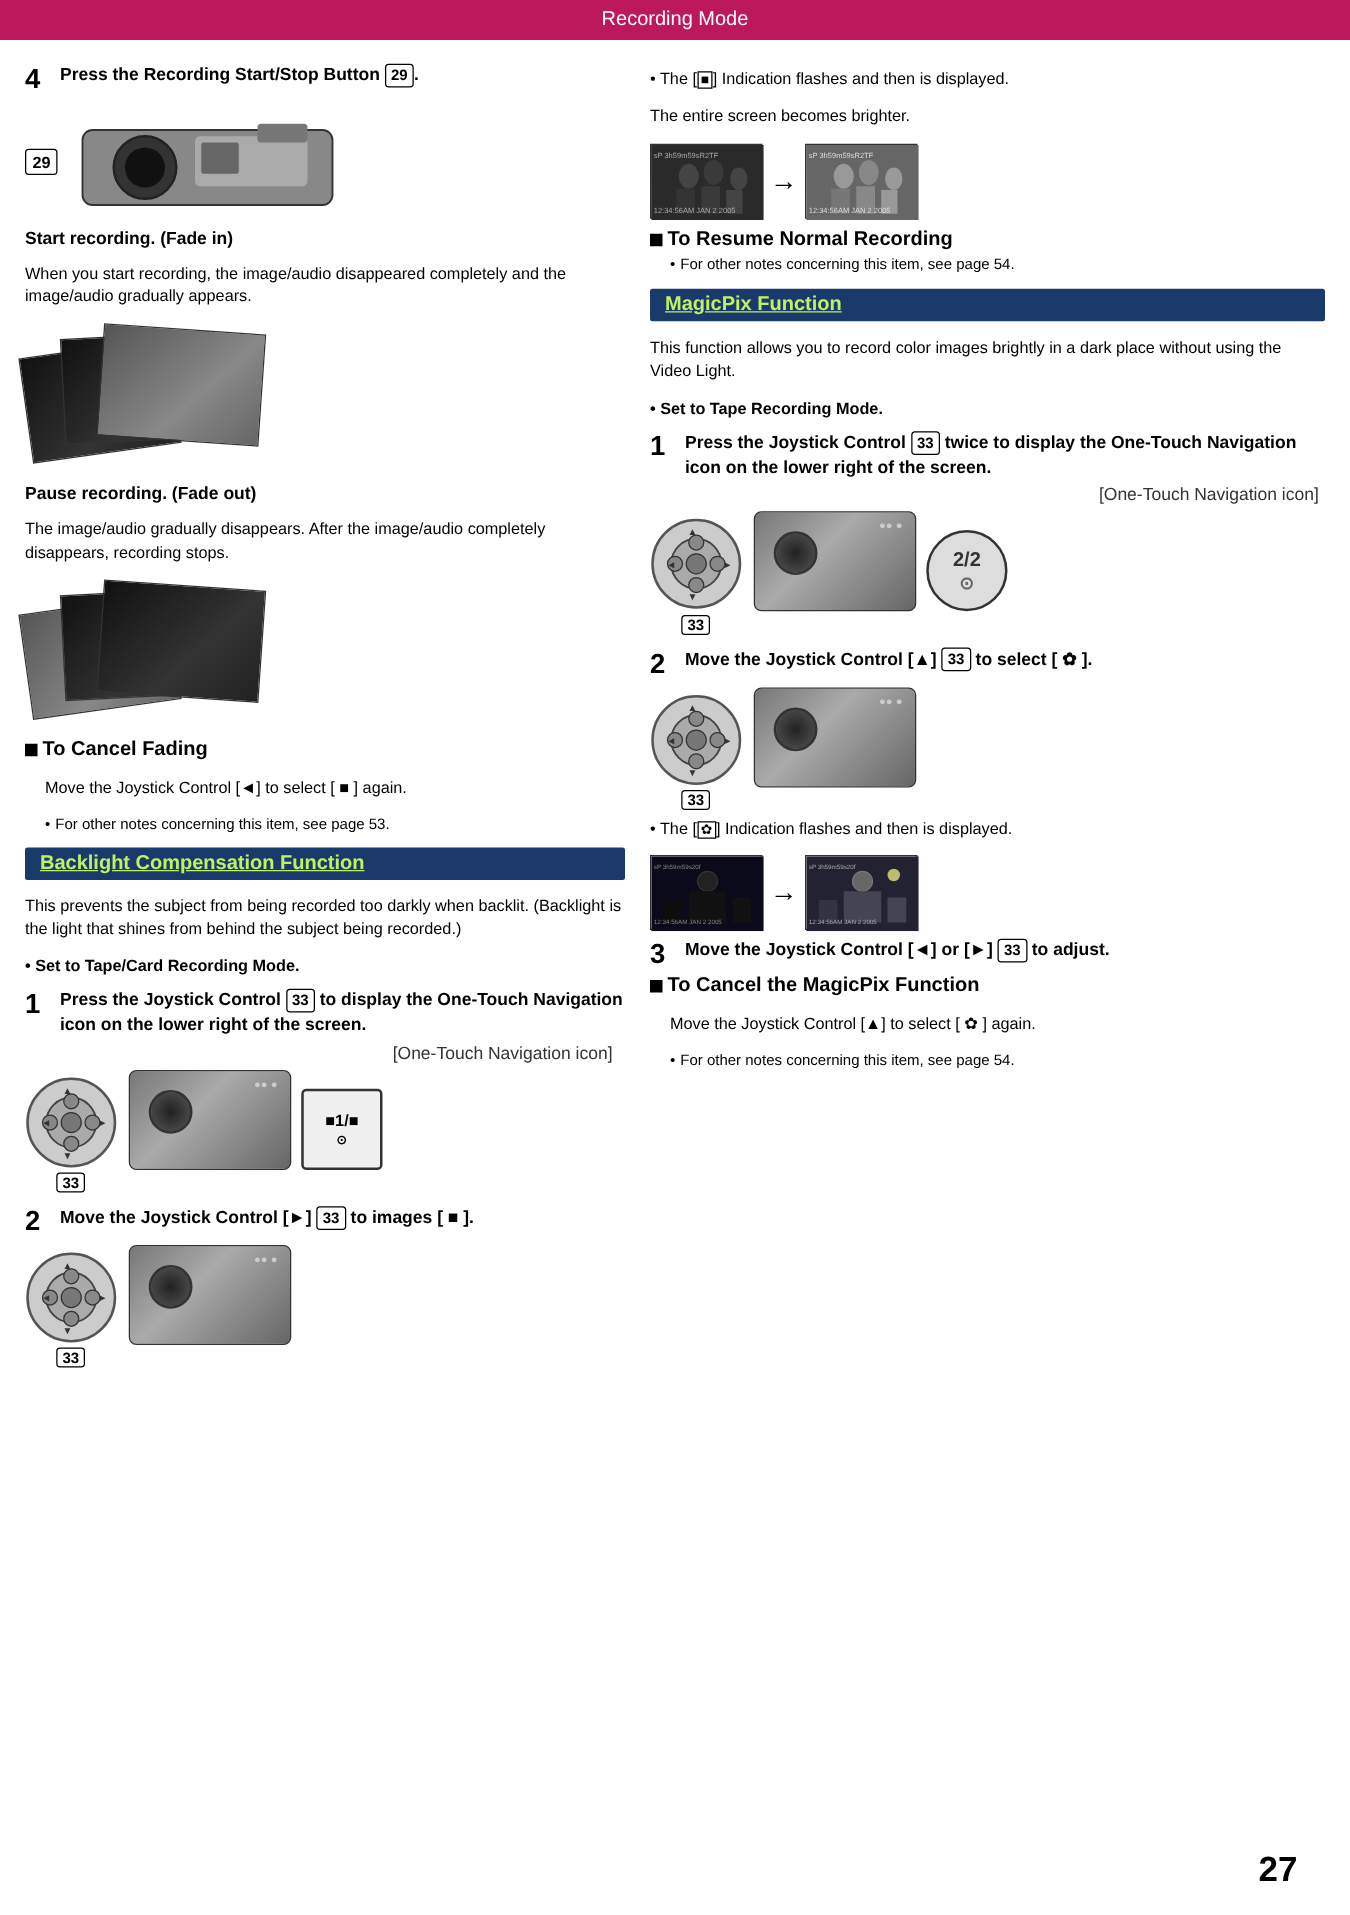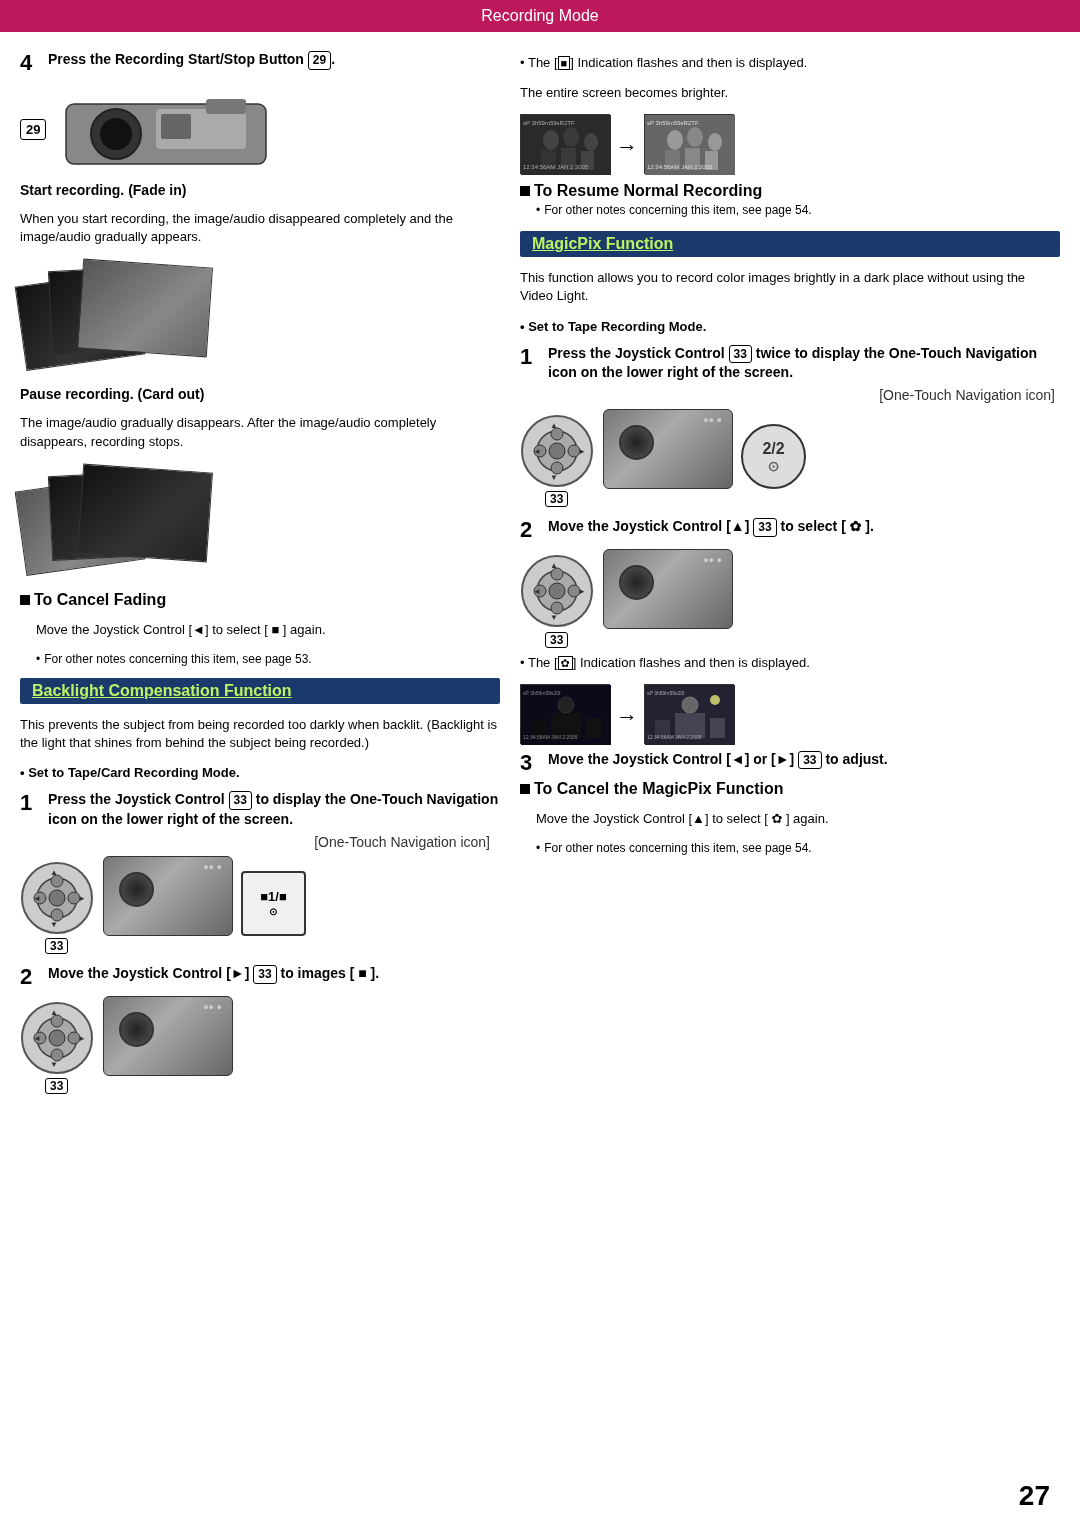--- a/index.html
+++ b/index.html
@@ -182,21 +182,21 @@
     .thumb-people {
       background: linear-gradient(160deg, #333 0%, #666 50%, #444 100%);
     }
     .thumb-people-bright {
       background: linear-gradient(160deg, #777 0%, #aaa 50%, #888 100%);
     }
     
     .page-num {
       position: absolute;
       bottom: 20px;
-      right: 30px;
+      right: 42px;
       font-size: 28px;
       font-weight: bold;
     }
     .set-mode {
       font-weight: bold;
       font-size: 13px;
       margin: 4px 0;
     }
     .indent {
       margin-left: 16px;
@@ -266,21 +266,21 @@
 
     <div class="bold-title">Start recording. (Fade in)</div>
     <p>When you start recording, the image/audio disappeared completely and the image/audio gradually appears.</p>
 
     <div class="photo-stack" style="margin:8px 0; width:220px; height:120px;">
       <div class="ph lion-dark" style="width:120px;height:85px;top:20px;left:0px;transform:rotate(-8deg);"></div>
       <div class="ph lion-dark" style="width:120px;height:85px;top:10px;left:30px;transform:rotate(-3deg);"></div>
       <div class="ph lion-bright" style="width:130px;height:90px;top:5px;left:60px;transform:rotate(4deg);"></div>
     </div>
 
-    <div class="bold-title">Pause recording. (Card out)</div>
+    <div class="bold-title">Pause recording. (Fade out)</div>
     <p>The image/audio gradually disappears. After the image/audio completely disappears, recording stops.</p>
 
     <div class="photo-stack" style="margin:8px 0; width:220px; height:120px;">
       <div class="ph lion-bright" style="width:120px;height:85px;top:20px;left:0px;transform:rotate(-8deg);"></div>
       <div class="ph lion-dark" style="width:120px;height:85px;top:10px;left:30px;transform:rotate(-3deg);"></div>
       <div class="ph lion-dark" style="width:130px;height:90px;top:5px;left:60px;transform:rotate(4deg);"></div>
     </div>
 
     <div class="bullet-section">
       <span class="bullet-square"></span>

